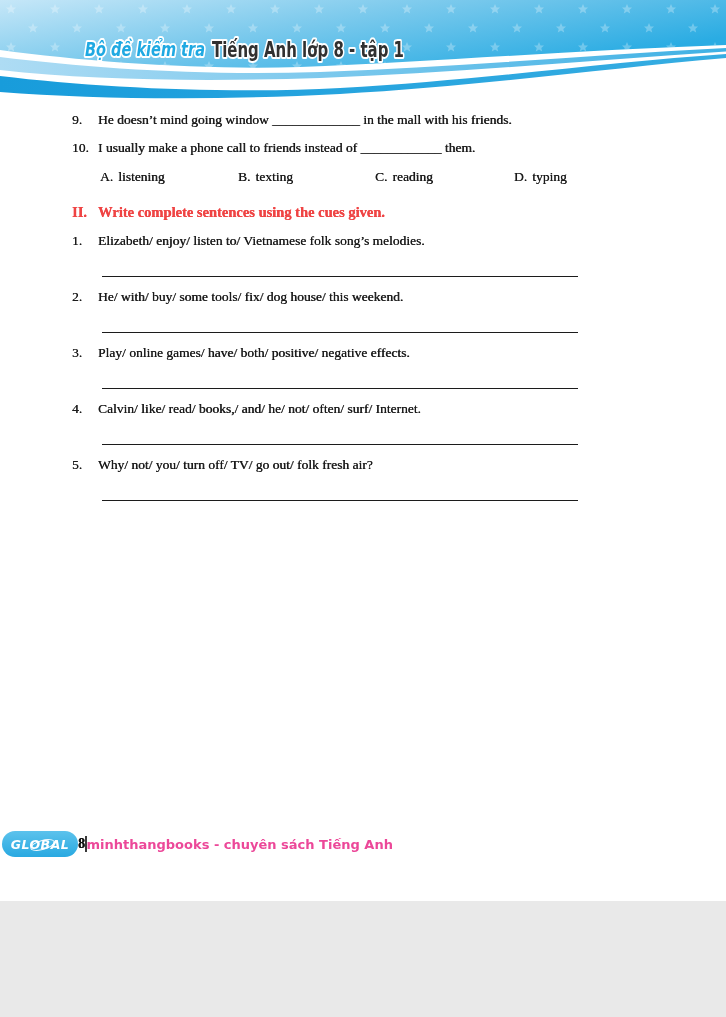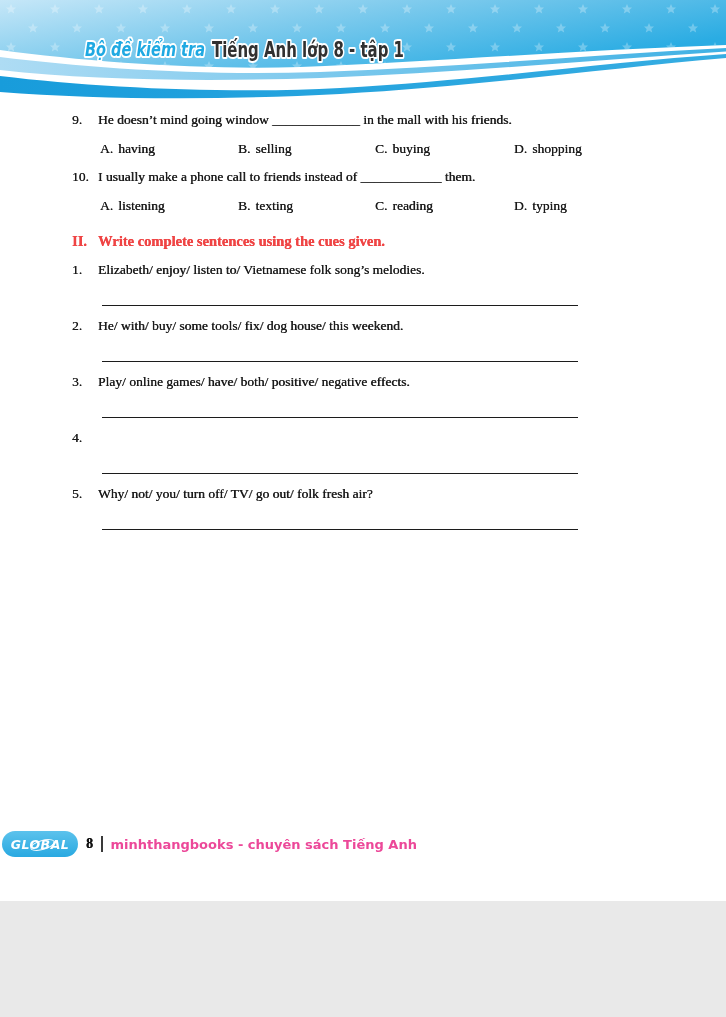--- a/index.html
+++ b/index.html
@@ -45,21 +45,21 @@
   .cue-item { display:flex; margin-top:11px; }
   .answer-line {
     margin:27px 0 0 102px;
     width:476px; height:0;
     border-bottom:1.6px solid #1c1c1c;
   }
 
   
   .footer {
     position:absolute; left:0; bottom:44px; right:0;
-    display:flex; align-items:center; gap:8px;
+    display:flex; align-items:center; 
     height:26px;
   }
   .global-badge {
     position:relative;
     margin-left:2px;
     width:76px; height:26px;
     border-radius:13px;
     background:linear-gradient(#5cc2ec, #29a9e1);
     display:flex; align-items:center; justify-content:center;
     font-family:"DejaVu Sans", sans-serif;
@@ -123,26 +123,20 @@
       <text x="212" y="57" font-family="DejaVu Sans, sans-serif" font-size="21" font-weight="bold" fill="#303030" stroke="#ffffff" stroke-width="4" paint-order="stroke" stroke-linejoin="round" textLength="192" lengthAdjust="spacingAndGlyphs">Tiếng Anh lớp 8 - tập 1</text>
     </svg>
   </div>
 
   <div class="content">
 
     <div class="q-row first doc-text">
       <span class="num-box">9.</span>
       <span class="q-body">He doesn’t mind going window _____________ in the mall with his friends.</span>
     </div>
-    <div class="options-row doc-text">
-      <span class="option"><span class="opt-label">A.</span><span>having</span></span>
-      <span class="option"><span class="opt-label">B.</span><span>selling</span></span>
-      <span class="option"><span class="opt-label">C.</span><span>buying</span></span>
-      <span class="option"><span class="opt-label">D.</span><span>shopping</span></span>
-    </div>
 
     <div class="q-row doc-text">
       <span class="num-box">10.</span>
       <span class="q-body">I usually make a phone call to friends instead of ____________ them.</span>
     </div>
     <div class="options-row doc-text">
       <span class="option"><span class="opt-label">A.</span><span>listening</span></span>
       <span class="option"><span class="opt-label">B.</span><span>texting</span></span>
       <span class="option"><span class="opt-label">C.</span><span>reading</span></span>
       <span class="option"><span class="opt-label">D.</span><span>typing</span></span>
@@ -166,20 +160,21 @@
     <div class="answer-line"></div>
 
     <div class="cue-item doc-text">
       <span class="num-box">3.</span>
       <span class="q-body">Play/ online games/ have/ both/ positive/ negative effects.</span>
     </div>
     <div class="answer-line"></div>
 
     <div class="cue-item doc-text">
       <span class="num-box">4.</span>
+      <span class="q-body">Calvin/ like/ read/ books,/ and/ he/ not/ often/ surf/ Internet.</span>
     </div>
     <div class="answer-line"></div>
 
     <div class="cue-item doc-text">
       <span class="num-box">5.</span>
       <span class="q-body">Why/ not/ you/ turn off/ TV/ go out/ folk fresh air?</span>
     </div>
     <div class="answer-line"></div>
 
   </div>

